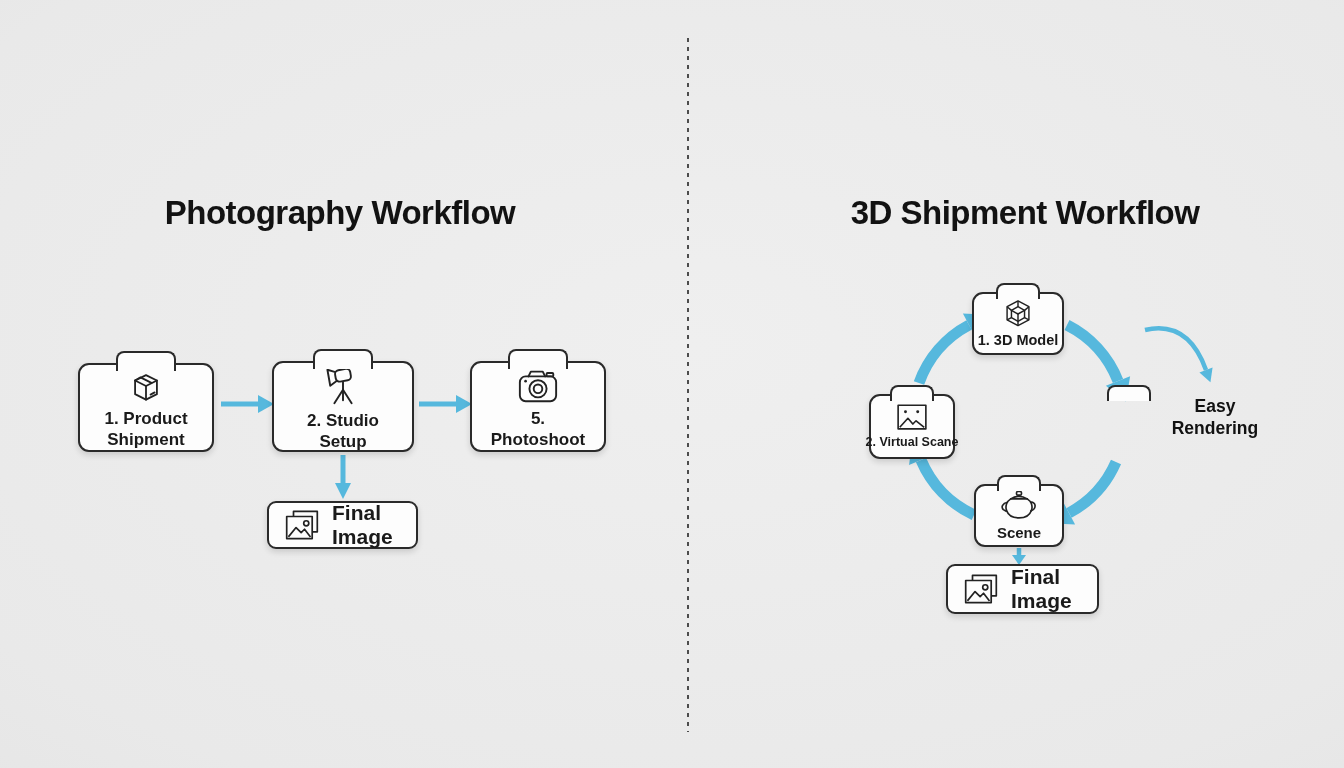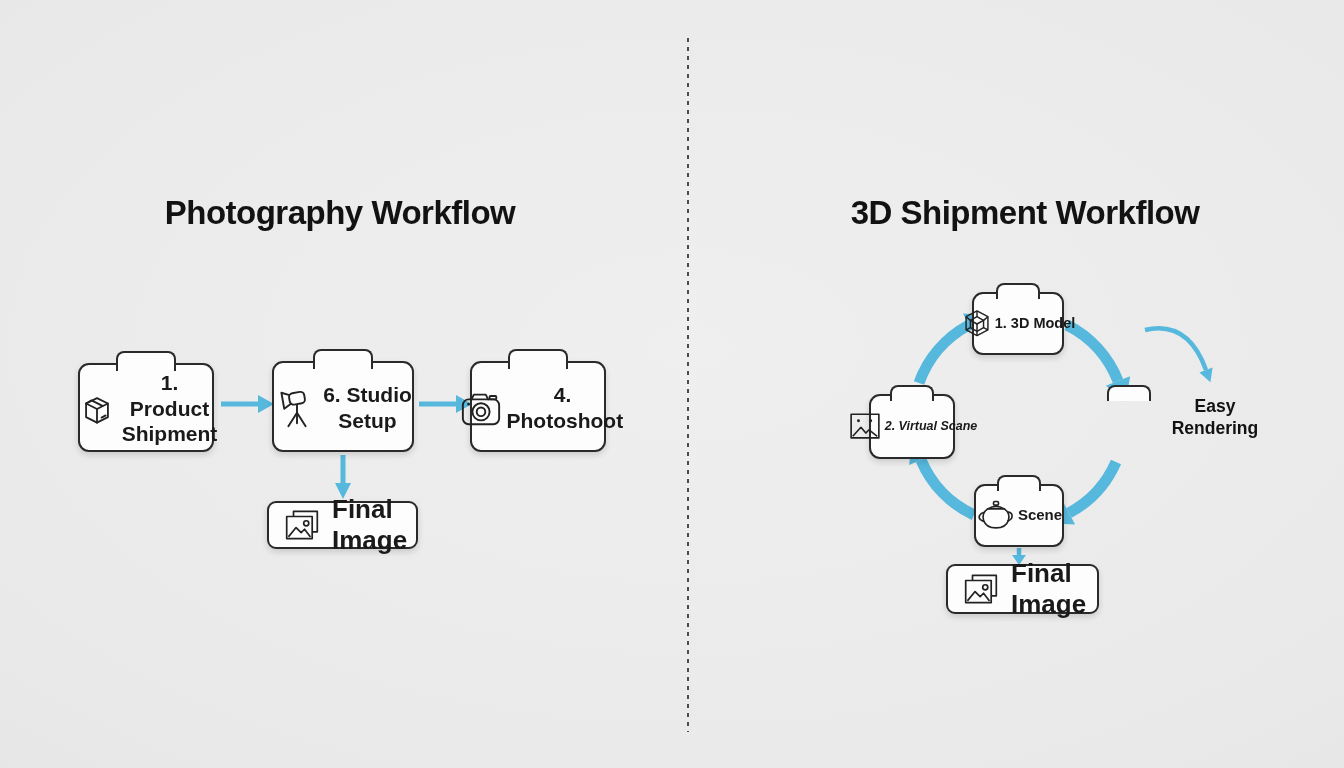--- a/index.html
+++ b/index.html
@@ -31,39 +31,39 @@
   .cam-box{position:absolute;}
   .cam-tab{
     position:absolute;top:0;left:50%;transform:translateX(-50%);
     background:#fdfdfd;border:2.5px solid #2a2a2a;border-bottom:none;
     border-radius:8px 8px 0 0;z-index:2;
   }
   .cam-body{
     position:absolute;left:0;right:0;bottom:0;
     background:#fdfdfd;border:2.5px solid #2a2a2a;border-radius:11px;
     box-shadow:0 3px 6px rgba(0,0,0,.14);
-    display:flex;flex-direction:row;align-items:center;justify-content:center;
+    display:flex;flex-direction:column;align-items:center;justify-content:center;
     z-index:1;
   }
   .cam-box.big .cam-tab{width:56px;height:18px;}
   .cam-box.big .cam-body{top:12px;gap:3px;padding-top:2px;}
   .cam-box.small .cam-tab{width:40px;height:14px;}
   .cam-box.small .cam-body{top:9px;gap:2px;}
   .step-label{font-weight:700;text-align:center;line-height:1.22;color:#1a1a1a;}
-  .big .step-label{font-size:21px;max-width:112px;}
+  .big .step-label{font-size:17px;max-width:112px;}
   .small .step-label{font-size:13.5px;white-space:nowrap;}
 
   
   .result-box{
     position:absolute;
     background:#fdfdfd;border:2.5px solid #2a2a2a;border-radius:9px;
     box-shadow:0 3px 6px rgba(0,0,0,.14);
     display:flex;align-items:center;gap:11px;padding-left:14px;box-sizing:border-box;
   }
-  .result-label{font-size:26px;font-weight:700;color:#1a1a1a;}
+  .result-label{font-size:21px;font-weight:700;color:#1a1a1a;}
 
   .annotation{
     position:absolute;left:1163px;top:396px;width:104px;
     font-size:17.5px;font-weight:700;text-align:center;line-height:1.25;color:#121212;
   }
   .abs{position:absolute;}
   svg{display:block;}
   .icon{display:block;line-height:0;}
 </style>
 </head>
@@ -104,21 +104,21 @@
           <g transform="rotate(-10 23 14)">
             <rect x="16" y="8" width="16" height="12" rx="4"></rect>
             <path d="M16 9 L9 5.5 L9 22.5 L16 19"></path>
           </g>
           <path d="M24 21 L24 29"></path>
           <path d="M24 29 L15 43"></path>
           <path d="M24 29 L33 43"></path>
           <path d="M24 29 L24 40"></path>
         </svg>
       </span>
-      <div class="step-label">6. Studio Setup</div>
+      <div class="step-label">2. Studio Setup</div>
     </div>
   </div>
 
   <svg class="abs" style="left:416px;top:391px;" width="58" height="26">
     <line x1="3" y1="13" x2="40" y2="13" stroke="#56b8dd" stroke-width="5"></line>
     <polygon points="40,4 56,13 40,22" fill="#56b8dd"></polygon>
   </svg>
 
   <div class="cam-box big" style="left:470px;top:349px;width:136px;height:103px;">
     <div class="cam-tab"></div>
@@ -126,21 +126,21 @@
       <span class="icon">
         <svg width="46" height="42" viewBox="0 0 48 44" fill="none" stroke="#222" stroke-width="2" stroke-linecap="round" stroke-linejoin="round">
           <rect x="5" y="13" width="38" height="26" rx="6"></rect>
           <path d="M14 13 L16.5 8 L29 8 L31.5 13"></path>
           <rect x="33" y="9.5" width="7" height="3.5" rx="1"></rect>
           <circle cx="24" cy="26" r="9"></circle>
           <circle cx="24" cy="26" r="4.5"></circle>
           <circle cx="11" cy="18" r="1.4" fill="#222" stroke="none"></circle>
         </svg>
       </span>
-      <div class="step-label">4. Photoshoot</div>
+      <div class="step-label">5. Photoshoot</div>
     </div>
   </div>
 
   <svg class="abs" style="left:331px;top:453px;" width="24" height="48">
     <line x1="12" y1="2" x2="12" y2="30" stroke="#56b8dd" stroke-width="5"></line>
     <polygon points="4,30 12,46 20,30" fill="#56b8dd"></polygon>
   </svg>
 
   <div class="result-box" style="left:267px;top:501px;width:151px;height:48px;">
     <span class="icon">
@@ -208,21 +208,21 @@
           <path d="M14 12 Q24 6 34 12"></path>
           <path d="M14 12 C9 15 7 21 9 26 C11 32 17 35 24 35 C31 35 37 32 39 26 C41 21 39 15 34 12 Z"></path>
           <path d="M10 16 C4 17 2 22 5 25 L8.5 27"></path>
           <path d="M38 16 C45 15.5 45.5 24 38.5 26.5"></path>
         </svg>
       </span>
       <div class="step-label" style="font-size:15px;">Scene</div>
     </div>
   </div>
 
-  <div class="cam-box small" style="left:869px;top:385px;width:86px;height:74px;font-style:italic;">
+  <div class="cam-box small" style="left:869px;top:385px;width:86px;height:74px;">
     <div class="cam-tab"></div>
     <div class="cam-body">
       <span class="icon">
         <svg width="36" height="31" viewBox="0 0 44 38" fill="none" stroke="#222" stroke-width="2" stroke-linejoin="round">
           <rect x="5" y="4" width="34" height="29"></rect>
           <circle cx="14" cy="12" r="1.8" fill="#222" stroke="none"></circle>
           <circle cx="29" cy="12" r="1.8" fill="#222" stroke="none"></circle>
           <path d="M7 31 L17 20 L23 27 L27 23 L37 31"></path>
         </svg>
       </span>

